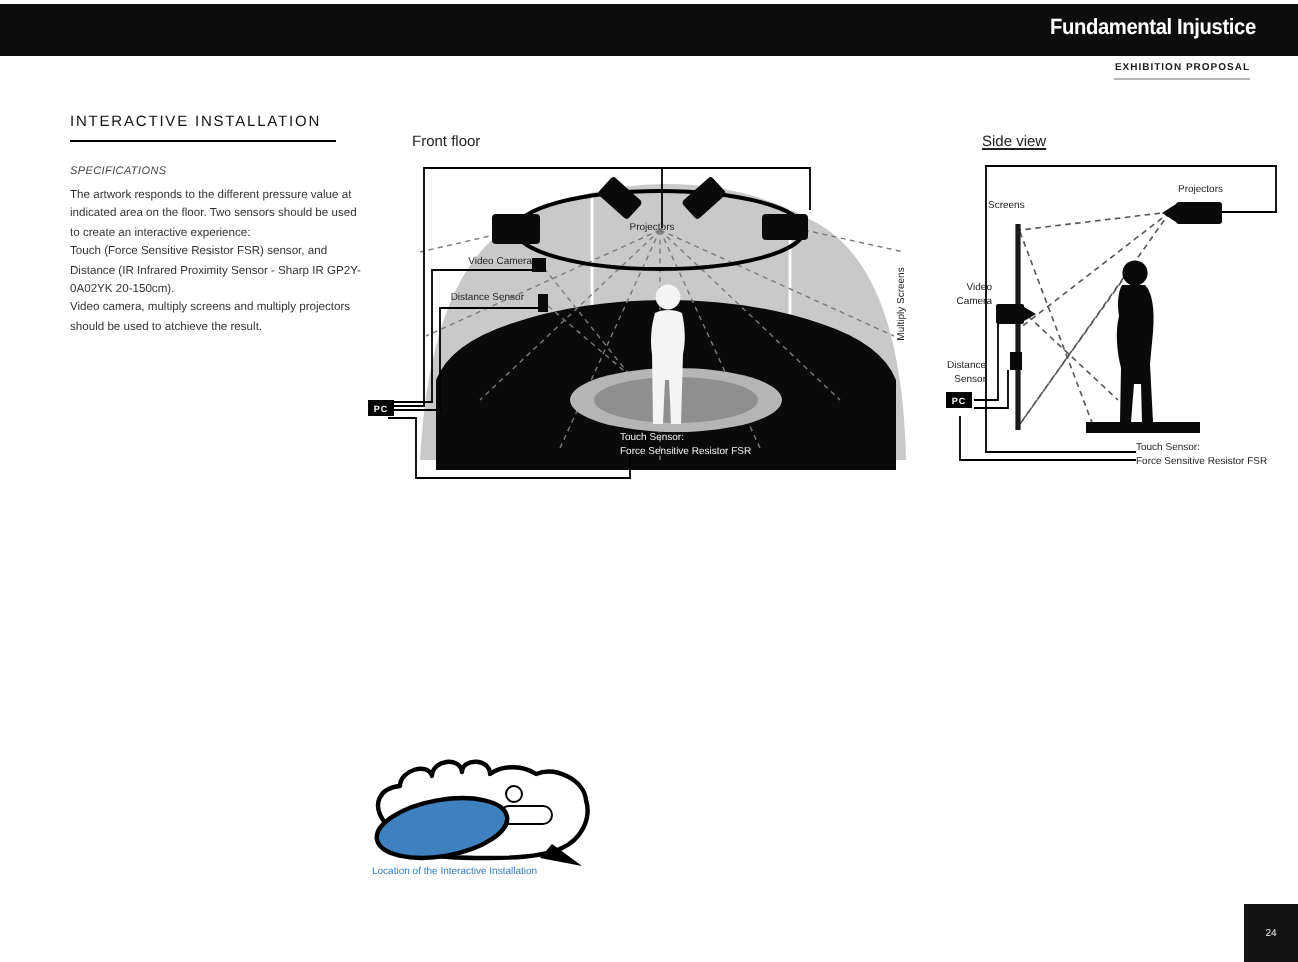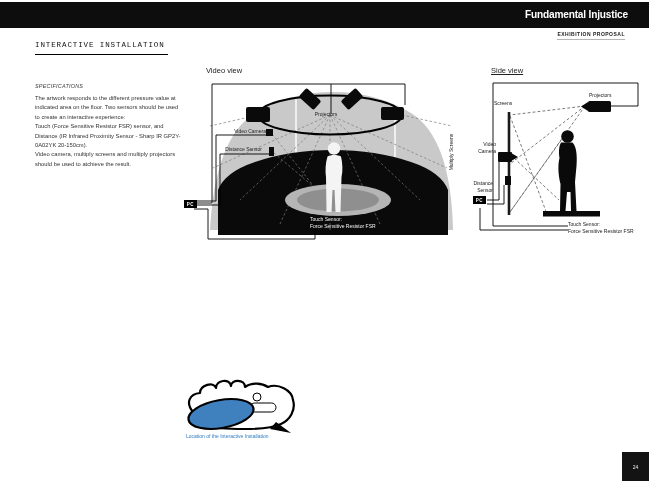--- a/index.html
+++ b/index.html
@@ -15,22 +15,22 @@
     position:absolute; right:21px; top:8px; color:#fff; font-size:11px; font-weight:bold;
     letter-spacing:-0.2px; transform:scaleX(0.92); transform-origin:right center; white-space:nowrap;
   }
   .header-subtitle {
     position:absolute; right:24px; top:31px; font-size:5px; font-weight:bold; color:#1a1a1a;
     letter-spacing:0.5px; border-bottom:0.5px solid #b5b5b5; padding-bottom:2px; white-space:nowrap;
   }
 
   
   .section-heading {
-    position:absolute; left:35px; top:41px; width:133px; font-size:7.5px; letter-spacing:0.9px;
-    color:#111; border-bottom:1.2px solid #000; padding-bottom:5px; white-space:nowrap;font-family:Liberation Mono, monospace;
+    position:absolute; left:35px; top:56px; width:133px; font-size:7.5px; letter-spacing:0.9px;
+    color:#111; border-bottom:1.2px solid #000; padding-bottom:5px; white-space:nowrap;
   }
   .specs-label { position:absolute; left:35px; top:83px; font-size:5.5px; font-style:italic; color:#444; letter-spacing:0.2px; }
   .specs-paragraph {
     position:absolute; left:35px; top:94px; width:170px; font-size:5.8px; line-height:9.4px;
     color:#333; white-space:pre-line;
   }
 
   
   .view-title { position:absolute; font-size:7.5px; color:#222; }
   .lbl { position:absolute; font-size:5px; color:#222; line-height:7px; white-space:pre-line; }
@@ -66,21 +66,21 @@
 <div class="specs-label">SPECIFICATIONS</div>
 <div class="specs-paragraph">The artwork responds to the different pressure value at
 indicated area on the floor. Two sensors should be used
 to create an interactive experience:
 Touch (Force Sensitive Resistor FSR) sensor, and
 Distance (IR Infrared Proximity Sensor - Sharp IR GP2Y-
 0A02YK 20-150cm).
 Video camera, multiply screens and multiply projectors
 should be used to atchieve the result.</div>
 
-<div class="view-title" style="left:206px; top:66px;">Video view</div>
+<div class="view-title" style="left:206px; top:66px;">Front floor</div>
 
 <svg style="left:180px; top:78px;" width="290" height="170" viewBox="0 0 290 170">
 
   <path d="M 30 152 Q 35 60 75 35 Q 110 14 153 14 Q 196 14 231 35 Q 271 60 273 152 Z" fill="#c9c9c9"></path>
 
   <line x1="116" y1="20" x2="116" y2="86" stroke="#ffffff" stroke-width="1.4"></line>
   <line x1="215" y1="20" x2="215" y2="86" stroke="#ffffff" stroke-width="1.4"></line>
 
   <path d="M 38 157 L 38 112 Q 45 94 75 84 Q 110 72 153 72 Q 196 72 231 84 Q 261 94 268 112 L 268 157 Z" fill="#0a0a0a"></path>
 

